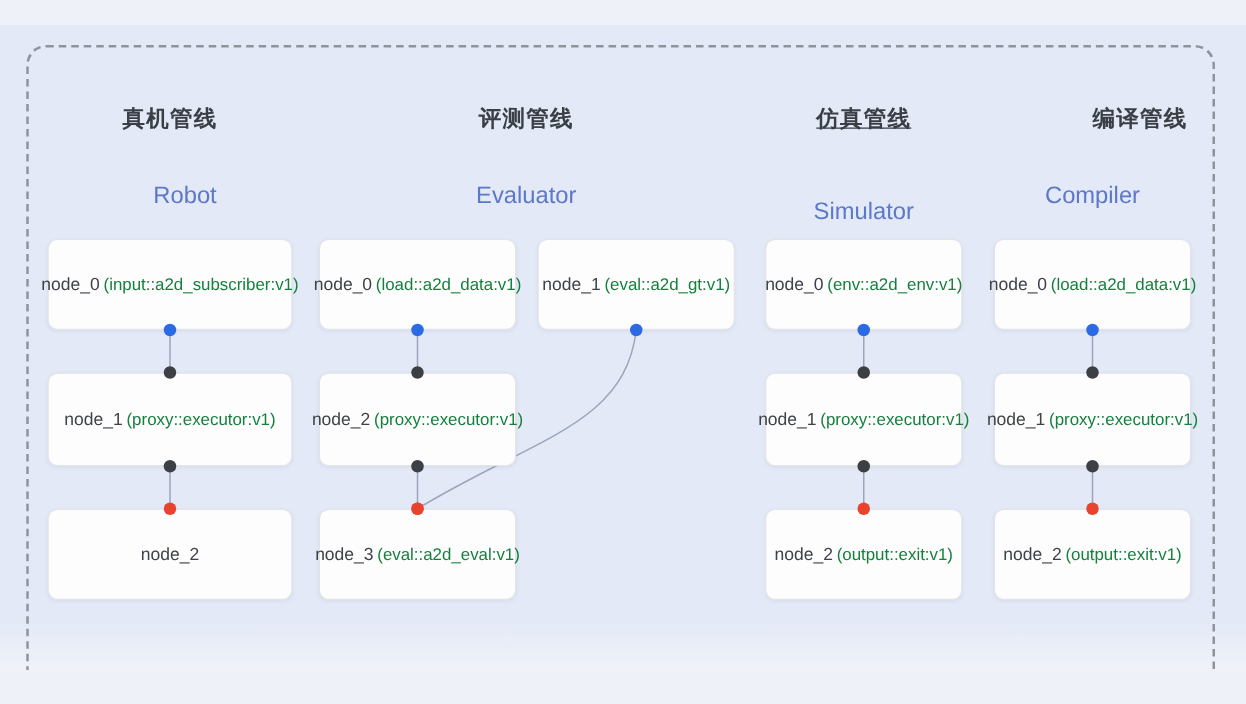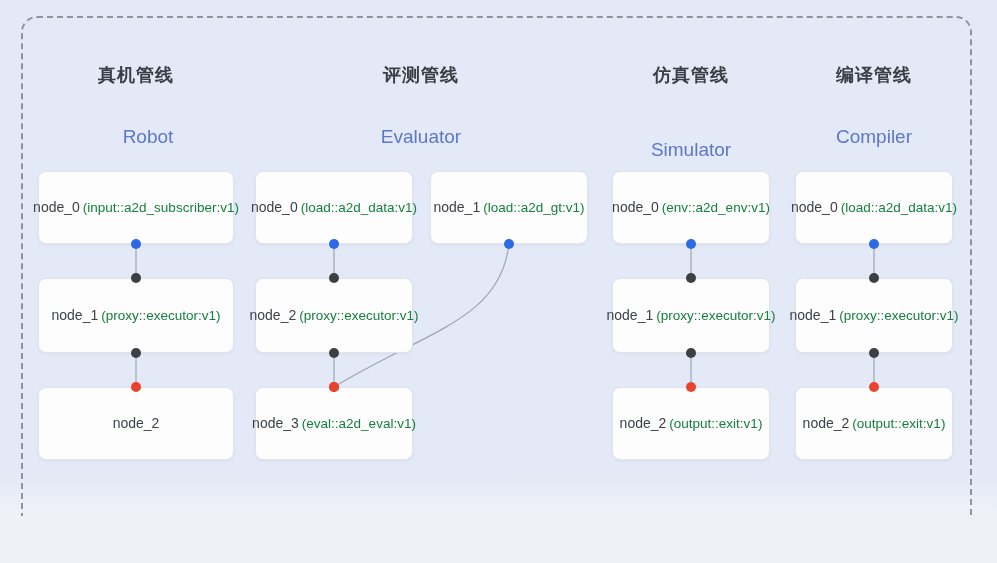--- a/index.html
+++ b/index.html
@@ -6,20 +6,21 @@
   body {
     font-family: "Liberation Sans", "DejaVu Sans", sans-serif;
     background: #eef1f8;
   }
   #canvas {
     position: relative;
     width: 997px;
     height: 516px;
     background: linear-gradient(180deg, #e3e9f6 0%, #e3e9f6 92%, #eff2f9 100%);
     overflow: hidden;
+    margin-top: 20px;
   }
   .frame {
     position: absolute;
     border: 2px dashed #8f939c;
     border-radius: 16px;
     box-sizing: border-box;
   }
   .svg-layer { position: absolute; left: 0; top: 0; pointer-events: none; }
   #edges-layer { z-index: 1; }
   #boxes-layer { position: absolute; left: 0; top: 0; width: 100%; height: 100%; z-index: 2; }
@@ -97,45 +98,45 @@
         <span class="node-label">node_2</span>
       </div>
       <div class="title-zh" style="left: 421px; top: 75px;">评测管线</div>
       <div class="title-en" style="left: 421px; top: 137px;">Evaluator</div>
       <div class="node-card" style="left: 255px; top: 171px; width: 158px; height: 73px;">
         <span class="node-label">node_0</span>
         <span class="node-sub">(load::a2d_data:v1)</span>
       </div>
       <div class="node-card" style="left: 430px; top: 171px; width: 158px; height: 73px;">
         <span class="node-label">node_1</span>
-        <span class="node-sub">(load::a2d_gt:v1)</span>
+        <span class="node-sub">(eval::a2d_gt:v1)</span>
       </div>
       <div class="node-card" style="left: 255px; top: 278px; width: 158px; height: 75px;">
         <span class="node-label">node_2</span>
         <span class="node-sub">(proxy::executor:v1)</span>
       </div>
       <div class="node-card" style="left: 255px; top: 387px; width: 158px; height: 73px;">
         <span class="node-label">node_3</span>
         <span class="node-sub">(eval::a2d_eval:v1)</span>
       </div>
-      <div class="title-zh" style="left: 691px; top: 75px;">仿真管线</div>
+      <div class="title-zh" style="left: 691px; top: 75px; text-decoration: underline;">仿真管线</div>
       <div class="title-en" style="left: 691px; top: 150px; text-align: center;">Simulator</div>
       <div class="node-card" style="left: 612px; top: 171px; width: 158px; height: 73px;">
         <span class="node-label">node_0</span>
         <span class="node-sub">(env::a2d_env:v1)</span>
       </div>
       <div class="node-card" style="left: 612px; top: 278px; width: 158px; height: 75px;">
         <span class="node-label">node_1</span>
         <span class="node-sub">(proxy::executor:v1)</span>
       </div>
       <div class="node-card" style="left: 612px; top: 387px; width: 158px; height: 73px;">
         <span class="node-label">node_2</span>
         <span class="node-sub">(output::exit:v1)</span>
       </div>
-      <div class="title-zh" style="left: 874px; top: 75px; font-family: Liberation Mono, monospace;">编译管线</div>
+      <div class="title-zh" style="left: 912px; top: 75px; font-family: Liberation Mono, monospace;">编译管线</div>
       <div class="title-en" style="left: 874px; top: 137px;">Compiler</div>
       <div class="node-card" style="left: 795px; top: 171px; width: 158px; height: 73px;">
         <span class="node-label">node_0</span>
         <span class="node-sub">(load::a2d_data:v1)</span>
       </div>
       <div class="node-card" style="left: 795px; top: 278px; width: 158px; height: 75px;">
         <span class="node-label">node_1</span>
         <span class="node-sub">(proxy::executor:v1)</span>
       </div>
       <div class="node-card" style="left: 795px; top: 387px; width: 158px; height: 73px;">

